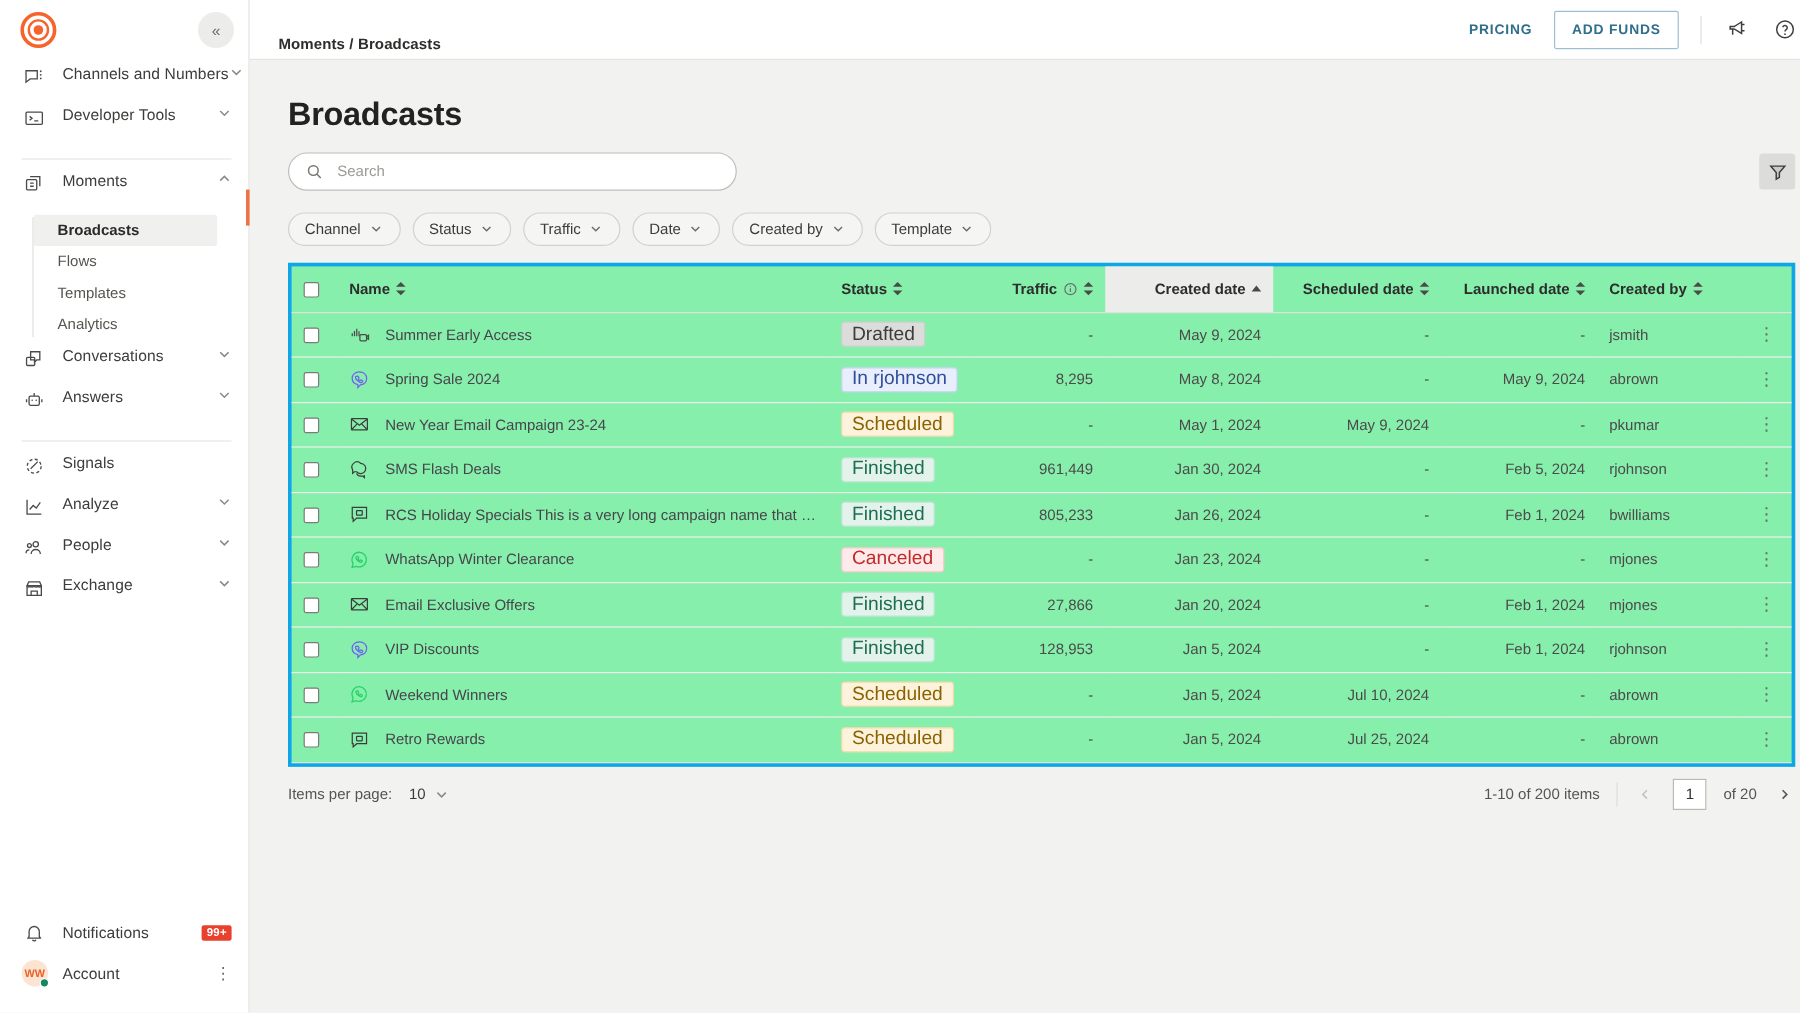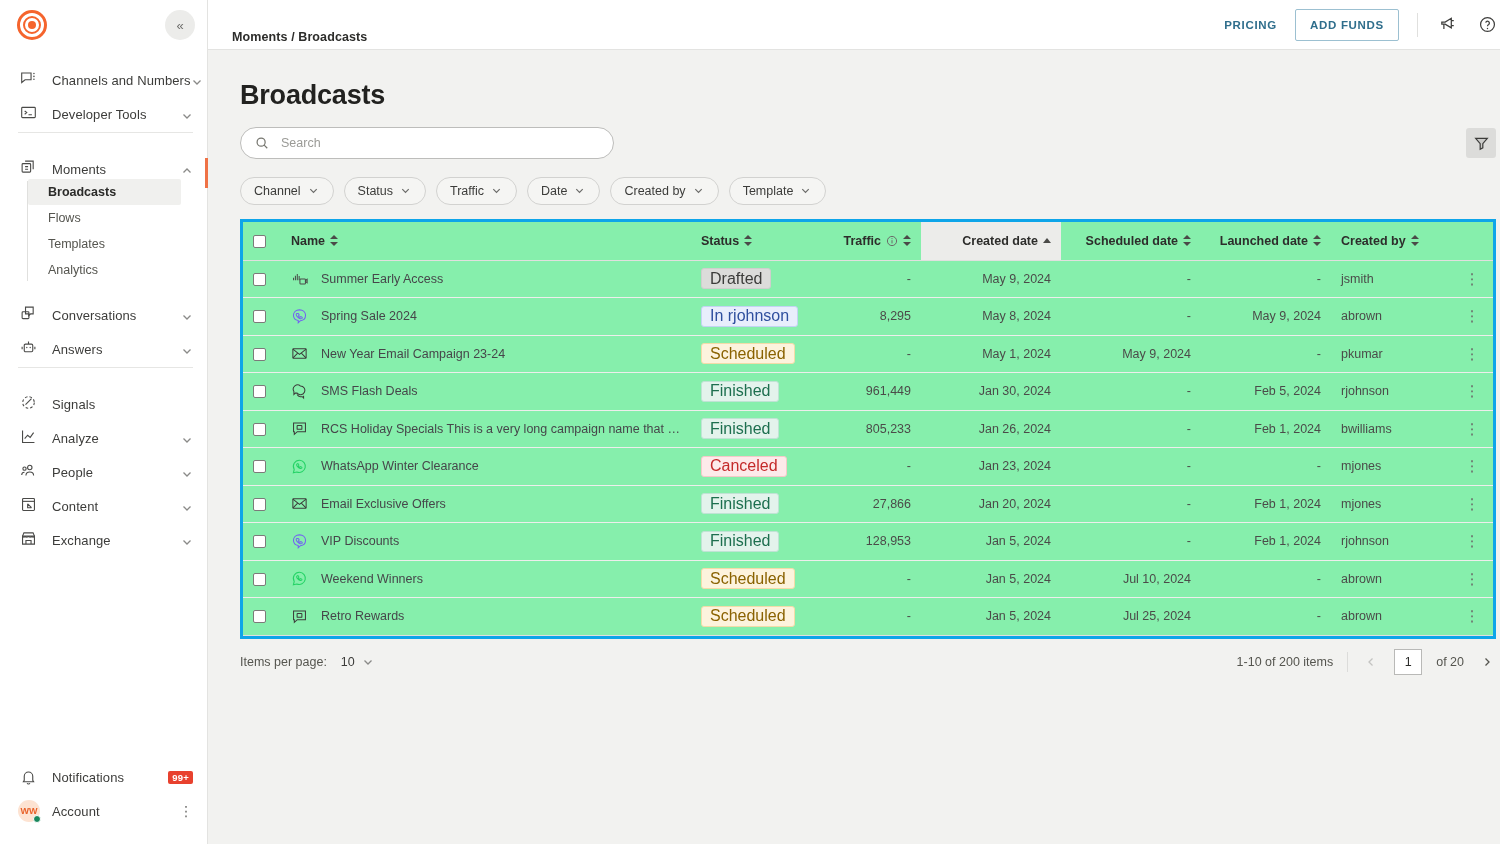--- a/index.html
+++ b/index.html
@@ -29,21 +29,21 @@
   .logo .dot   { position:absolute; inset:11px; border-radius:50%; background:#f5642d; }
   .collapse-btn {
     position: absolute; right: 12px; top: 10px;
     width: 30px; height: 30px; border-radius: 50%;
     background: #ececea; color: #6d6d6b;
     display: flex; align-items: center; justify-content: center;
     font-size: 13px; cursor: pointer; border: none;
   }
   .sb-scroll { flex: 1; overflow: hidden; padding-top: 4px; }
   .nav-item {
-    display: flex; align-items: flex-end; height: 34px;
+    display: flex; align-items: flex-start; height: 34px;
     padding: 0 14px 0 18px; cursor: pointer; position: relative;
   }
   .nav-ico {
     width: 20px; height: 20px; flex: 0 0 20px; margin-right: 14px;
     display: flex; align-items: center; justify-content: center; color: #4a4a48;
   }
   .nav-ico svg { display: block; }
   .nav-label { font-size: 13px; color: #3c3c3a; flex: 1; letter-spacing: .1px; white-space: nowrap; }
   .chev { width: 12px; height: 12px; color: #8a8a88; flex: 0 0 12px; }
   .chev svg { display:block; }
@@ -357,35 +357,20 @@
         </span>
         <span class="nav-label">People</span>
         <span class="chev">
           <svg width="12" height="12" viewBox="0 0 12 12" fill="none" stroke="currentColor" stroke-width="1.3">
               <path d="M2.5 4.5L6 8l3.5-3.5"></path>
             </svg>
         </span>
       </div>
 
 
-      <div class="nav-item">
-        <span class="nav-ico">
-          <svg width="17" height="17" viewBox="0 0 20 20" fill="none" stroke="currentColor" stroke-width="1.3">
-            <rect x="3" y="3" width="14" height="14" rx="1"></rect>
-              <path d="M3 6.3h14"></path>
-              <path d="M9 9.2l4.6 4.6M9 9.2v4.6h4.6"></path>
-          </svg>
-        </span>
-        <span class="nav-label">Content</span>
-        <span class="chev">
-          <svg width="12" height="12" viewBox="0 0 12 12" fill="none" stroke="currentColor" stroke-width="1.3">
-              <path d="M2.5 4.5L6 8l3.5-3.5"></path>
-            </svg>
-        </span>
-      </div>
 
       <div class="nav-item">
         <span class="nav-ico">
           <svg width="17" height="17" viewBox="0 0 20 20" fill="none" stroke="currentColor" stroke-width="1.3">
             <path d="M3 7.2L4.6 3.4h10.8L17 7.2"></path>
               <path d="M3 7.2h14v9.4H3z"></path>
               <path d="M3 7.2c0 1.6 3.1 1.6 3.1 0 0 1.6 3.9 1.6 3.9 0 0 1.6 3.9 1.6 3.9 0 0 1.6 3.1 1.6 3.1 0"></path>
             <path d="M7 16.6v-4.2h6v4.2"></path>
           </svg>
         </span>

